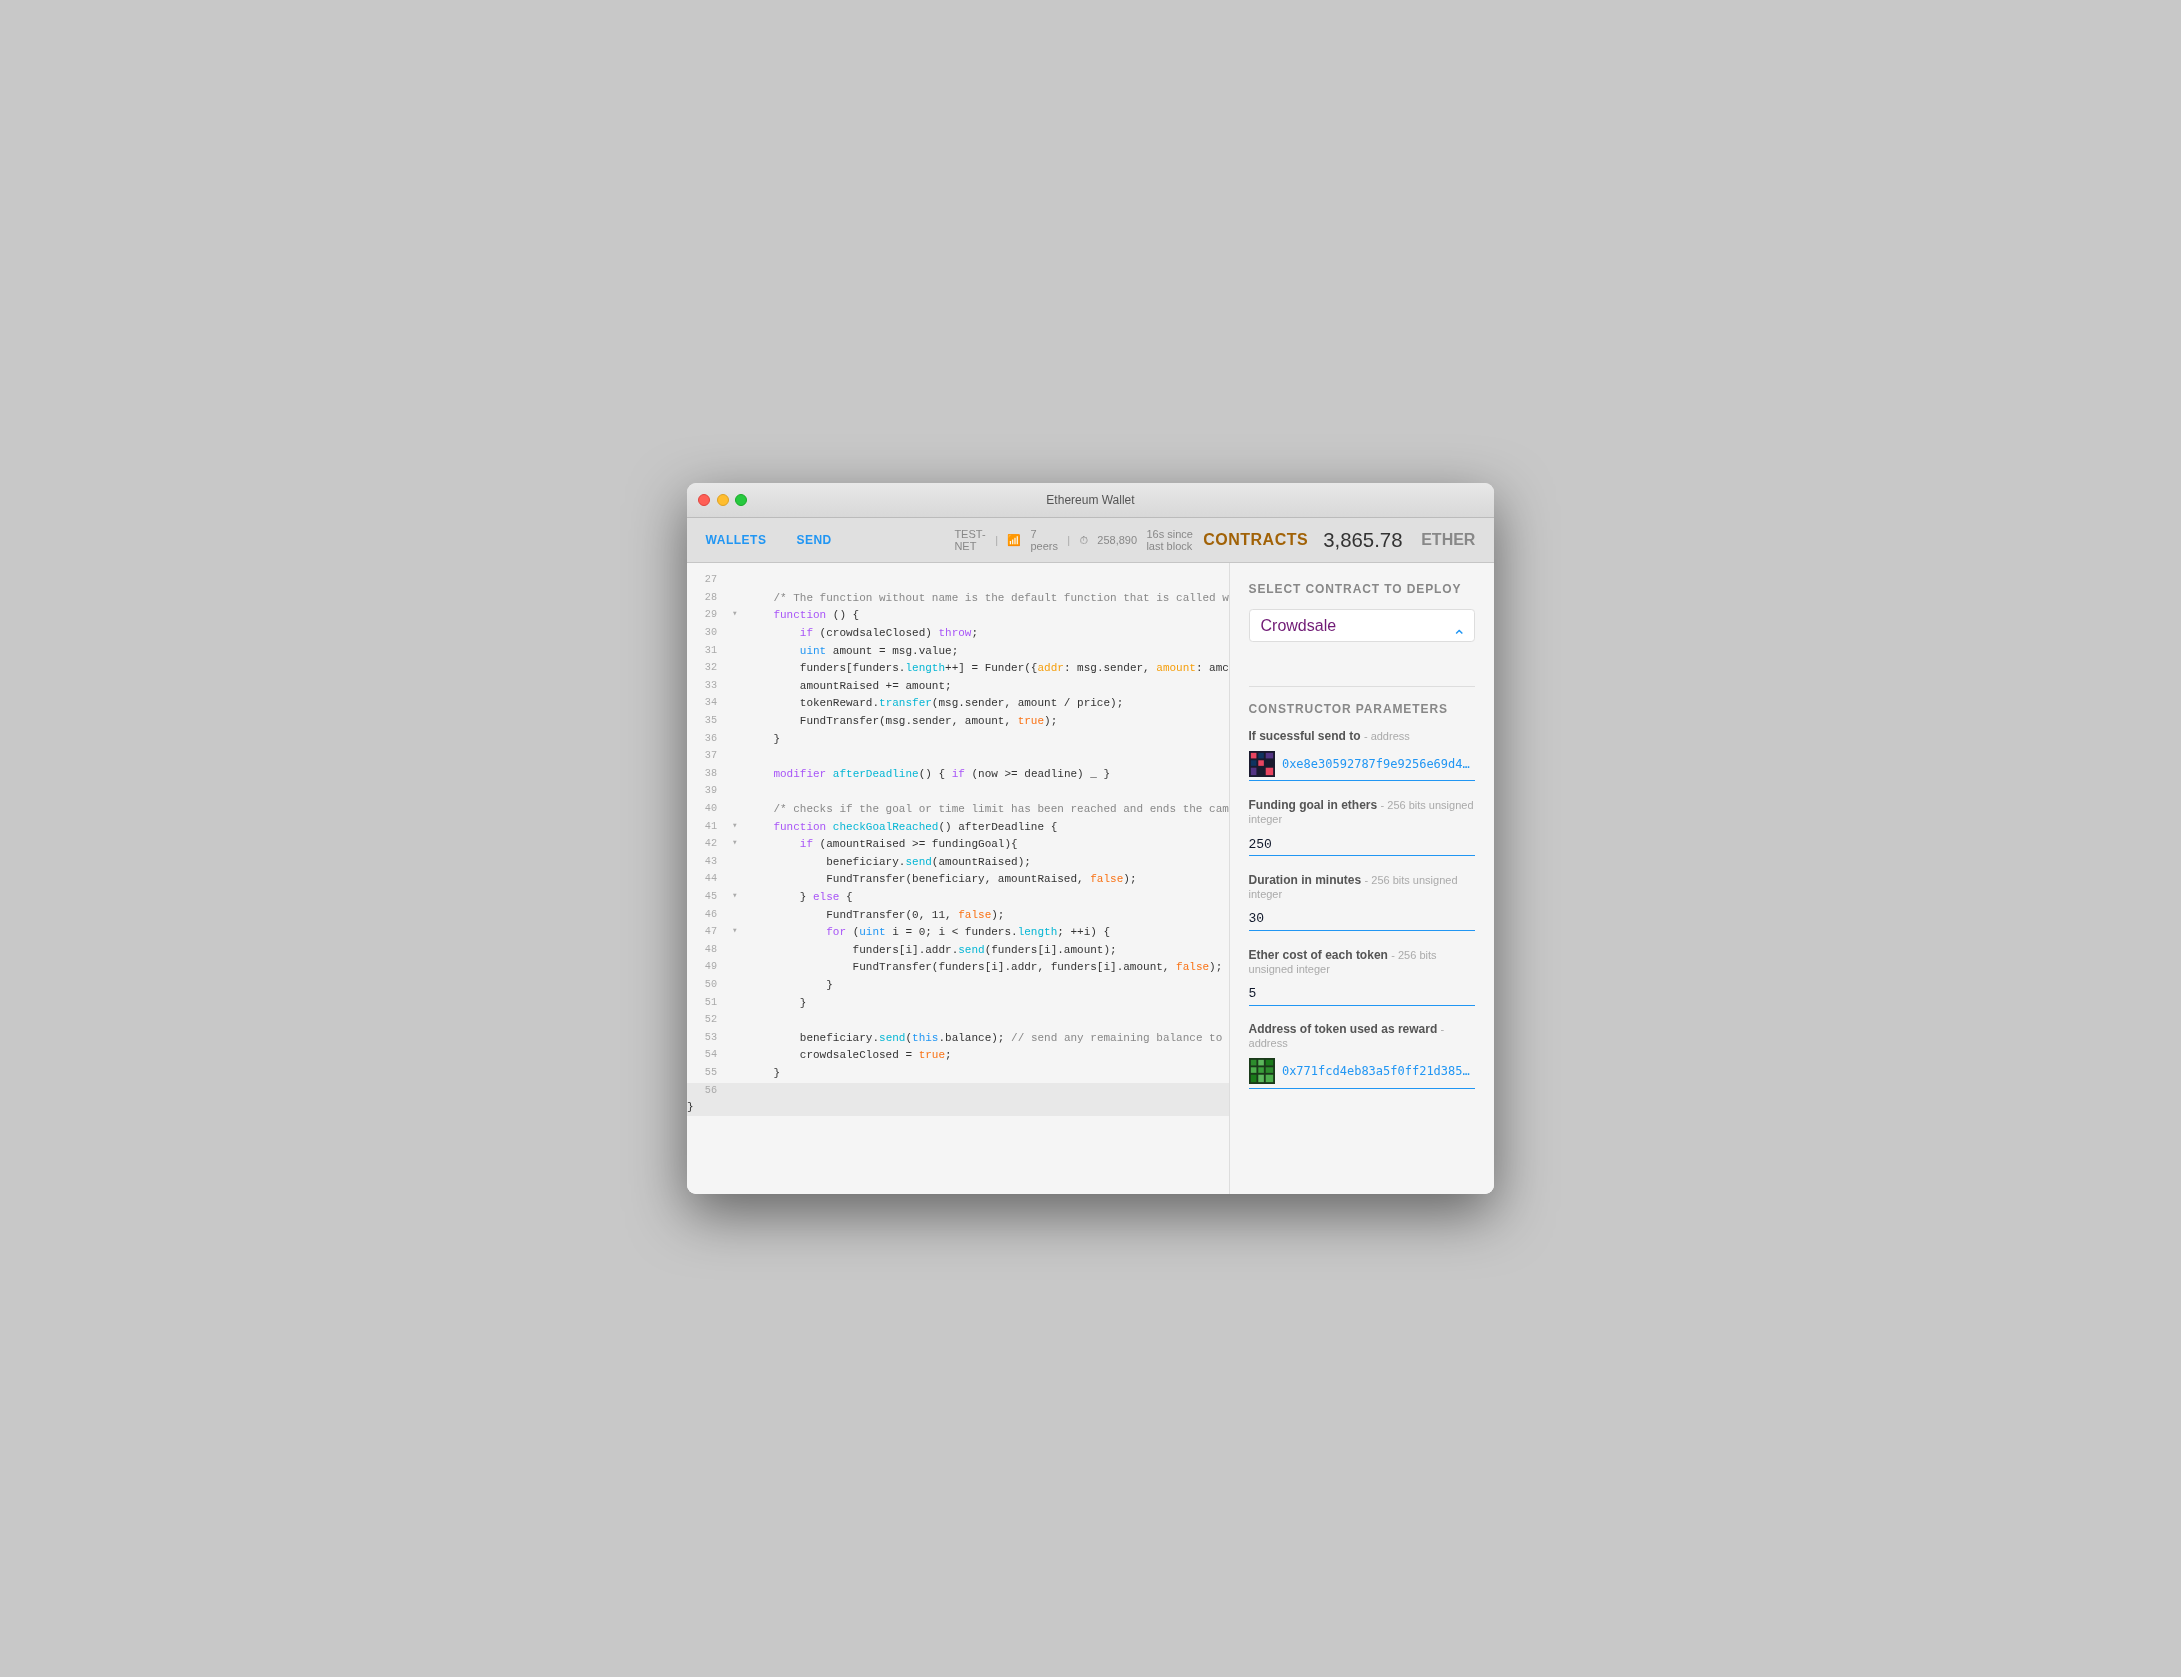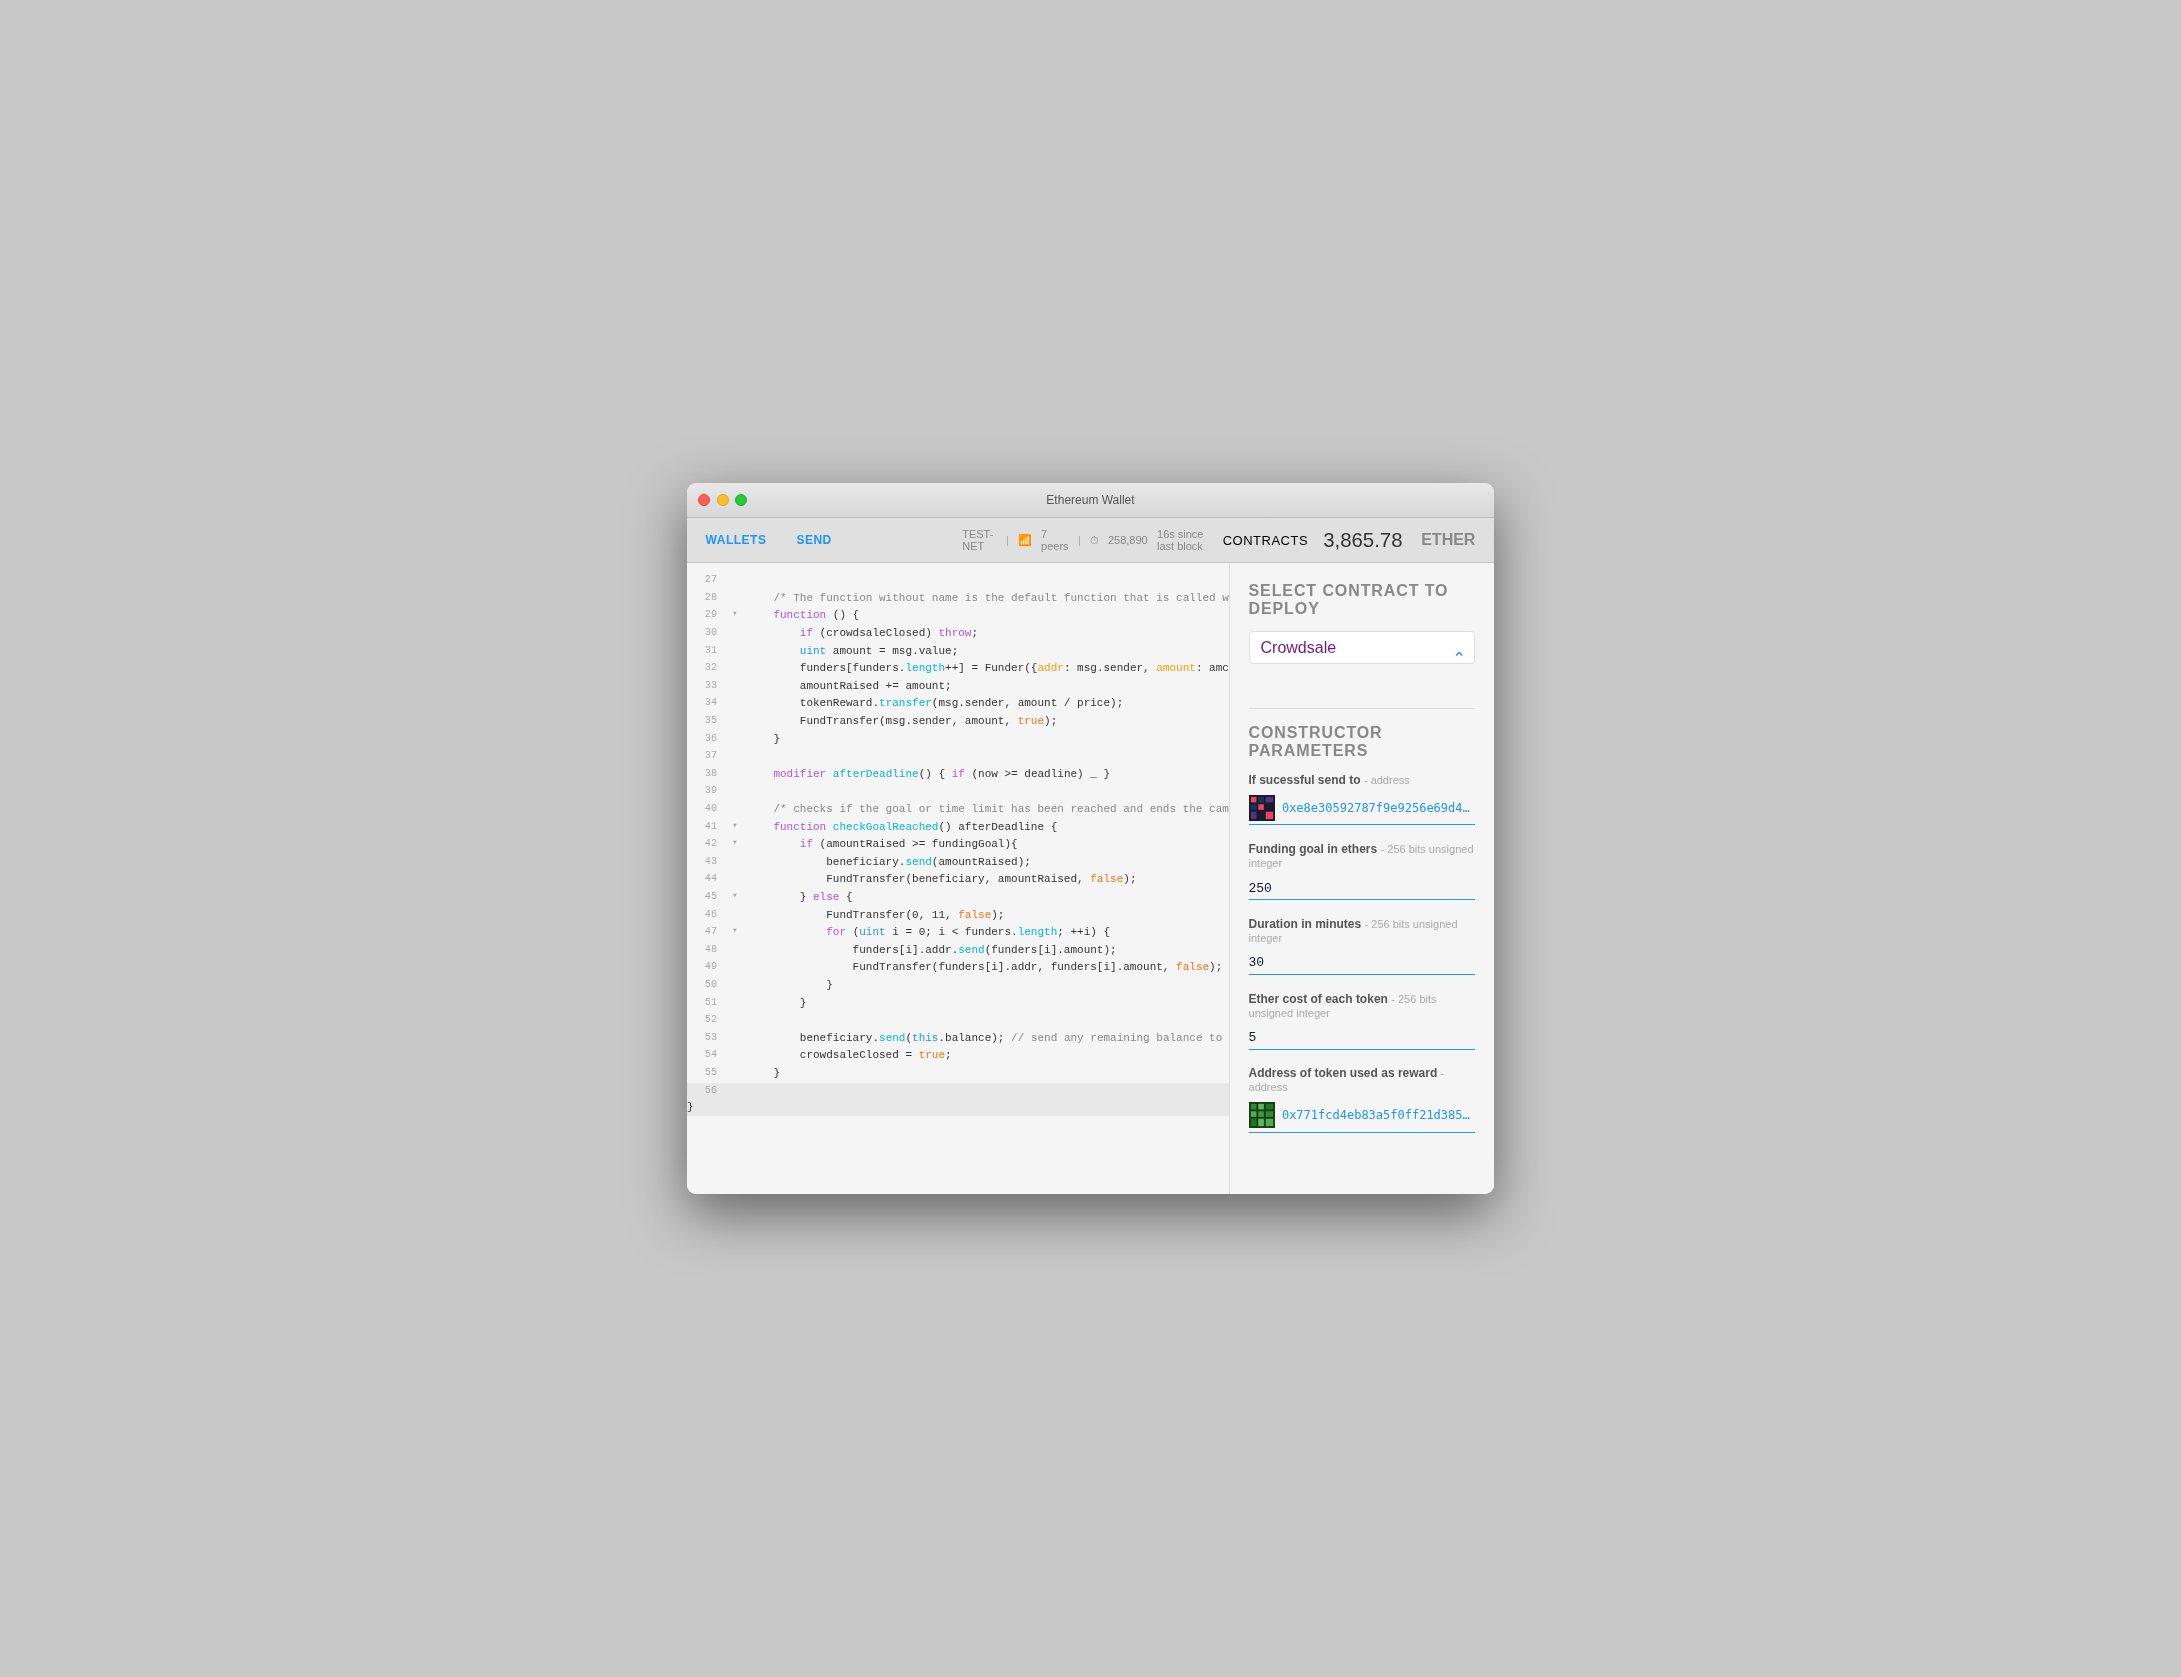--- a/index.html
+++ b/index.html
@@ -84,23 +84,23 @@
       color: #aaa;
     }
     .nav-right {
       display: flex;
       align-items: center;
       gap: 15px;
       flex: 1;
       justify-content: flex-end;
     }
     .nav-contracts {
-      font-size: 13px;
-      font-weight: 400;
-      color: #000000;
+      font-size: 16px;
+      font-weight: 700;
+      color: #a16207;
       text-transform: uppercase;
       letter-spacing: 0.5px;
       cursor: pointer;
     }
     .nav-balance {
       font-size: 20.4px;
       color: #333;
       font-weight: 300;
     }
     .nav-balance-unit {
@@ -195,21 +195,21 @@
     .comment { color: #888; }
     .prop { color: #06b6d4; }
     
     .right-panel {
       width: 288px;
       background: #f5f5f5;
       padding: 18.6px 18.6px;
       overflow-y: auto;
     }
     .section-title {
-      font-size: 16px;
+      font-size: 12px;
       font-weight: 700;
       letter-spacing: 0.9px;
       color: #888;
       text-transform: uppercase;
       margin-bottom: 13px;
     }
     
     .contract-select {
       width: 100%;
       padding: 7.4px 11px;

